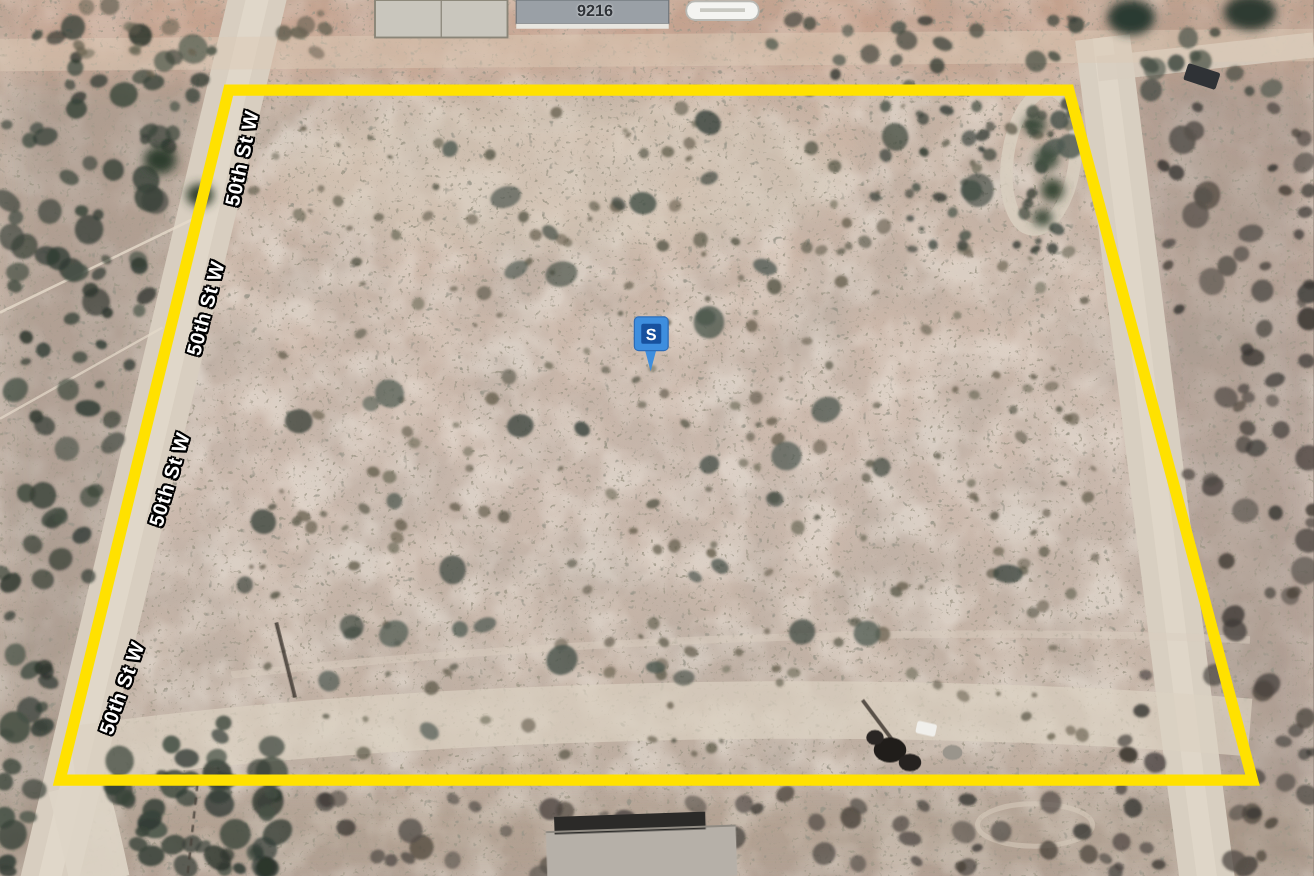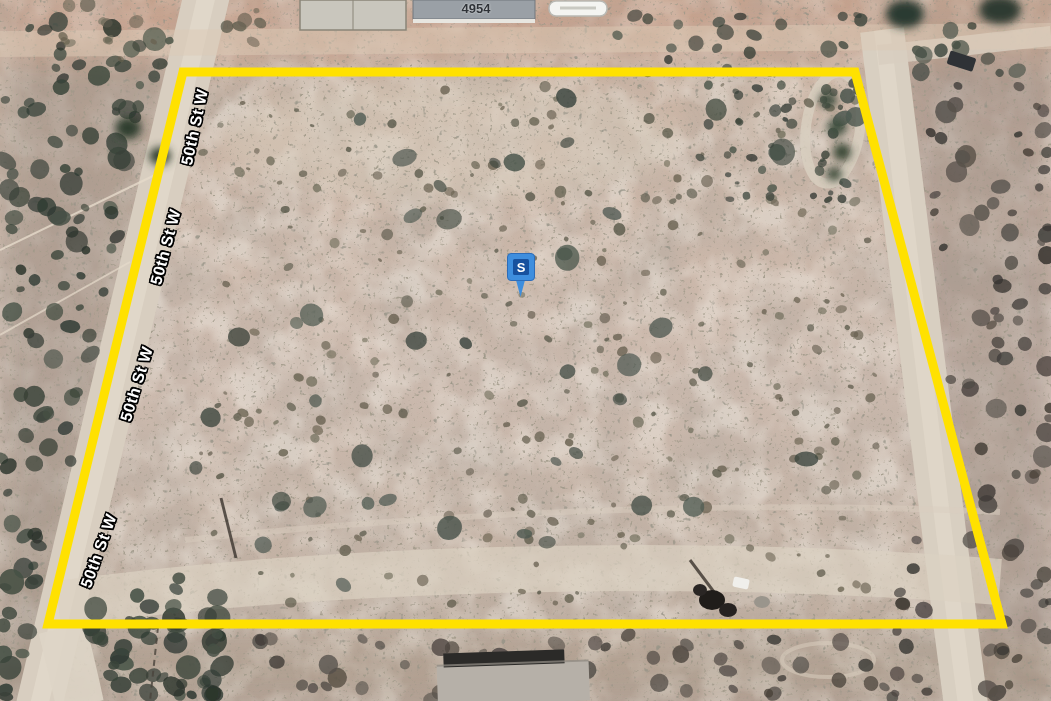--- a/index.html
+++ b/index.html
@@ -822,21 +822,21 @@
     </g>
 
     <polygon fill="none" stroke-linejoin="miter" points="183,72 855,72 1002,624 48,624" stroke="#ffe100" stroke-width="9"></polygon>
   </svg>
 
   <div class="street-label sl-1">50th St W</div>
   <div class="street-label sl-2">50th St W</div>
   <div class="street-label sl-3">50th St W</div>
   <div class="street-label sl-4">50th St W</div>
 
-  <div class="addr-label">4954</div>
+  <div class="addr-label">9216</div>
 
   <div class="marker">
     <svg width="30" height="48" viewBox="0 0 30 48">
       <path d="M 10,28 L 19,28 L 14.5,45 Z" fill="#3e8ede"></path>
       <rect x="1.5" y="1.5" width="27" height="27" rx="3.5" stroke-width="1" fill="#3e8ede" stroke="#2d6cb8"></rect>
       <rect x="7" y="7" width="16" height="16" rx="1.5" fill="#17519e"></rect>
       <text x="15" y="19.8" text-anchor="middle" font-size="13" font-weight="700" font-family="Liberation Sans, sans-serif" fill="#ffffff">S</text>
     </svg>
   </div>
 

